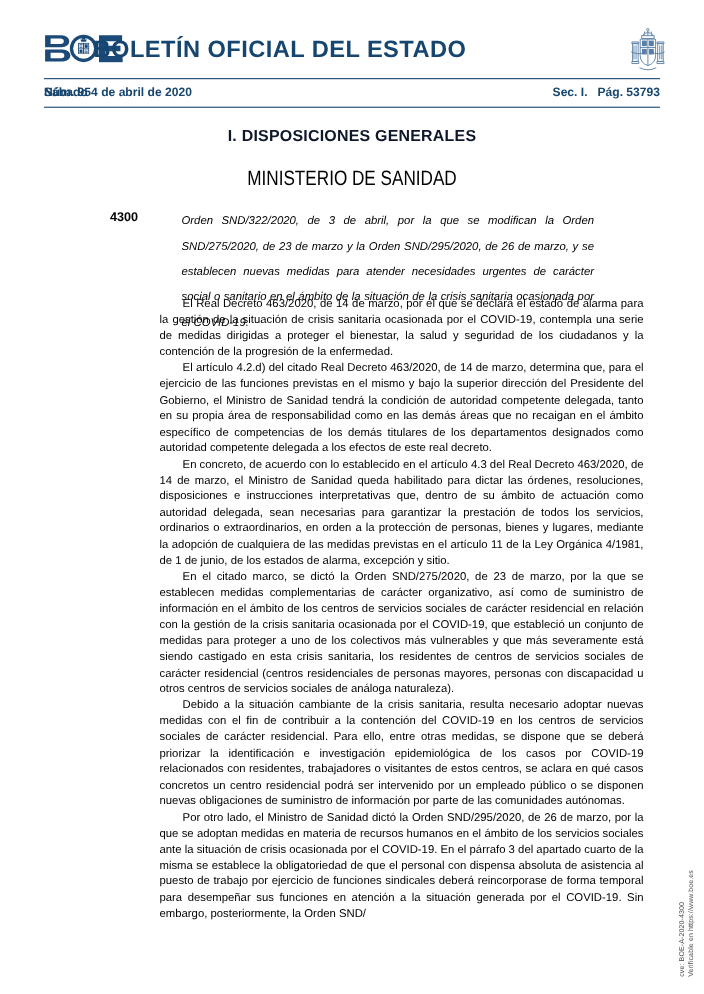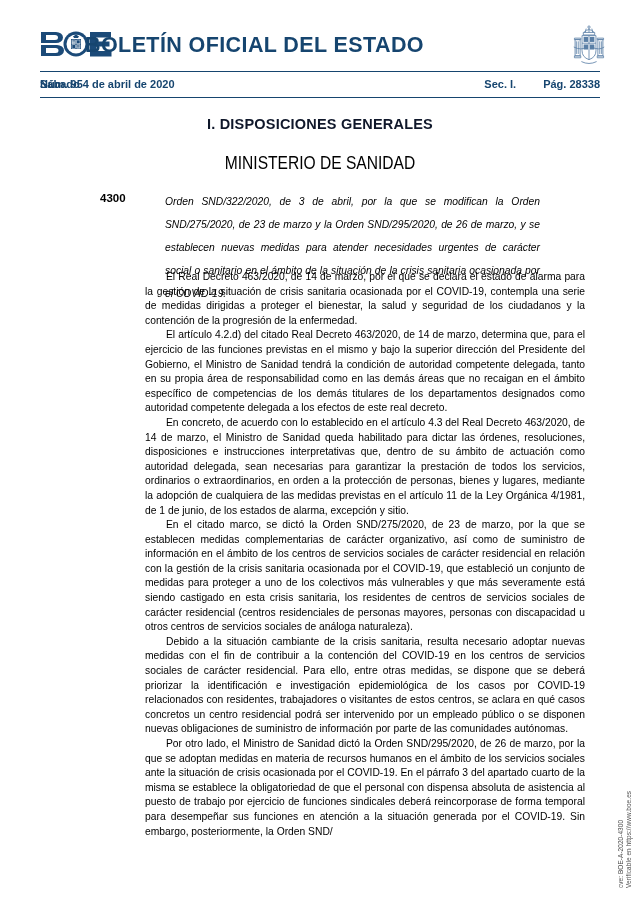--- a/index.html
+++ b/index.html
@@ -88,21 +88,21 @@
     top: 3px;
     width: 560px;
     text-align: left;
   }
   .infobar .secpag {
     position: absolute;
     right: 0;
     top: 3px;
     white-space: nowrap;
   }
-  .infobar .secpag .sec { margin-right: 27px; }
+  .infobar .secpag .sec { margin-right: 9px; }
 
   
   .section-title {
     position: absolute;
     left: 0;
     top: 116px;
     width: 640px;
     text-align: center;
     font-size: 14.5px;
     font-weight: bold;
@@ -254,21 +254,21 @@
         <rect x="31.5" y="32" width="7" height="8"></rect>
       </g>
     </svg>
   </div>
 
   <div class="rule rule-top"></div>
   <div class="infobar">
     <span class="num">Núm. 95</span>
     <span class="date">Sábado 4 de abril de 2020</span>
     <span class="secpag">
-      <span class="sec">Sec. I.</span><span class="pag">Pág. 28338</span>
+      <span class="sec">Sec. I.</span><span class="pag">Pág. 53793</span>
     </span>
   </div>
   <div class="rule rule-bottom"></div>
 
   <div class="section-title">I. DISPOSICIONES GENERALES</div>
   <div class="ministry-title">MINISTERIO DE SANIDAD</div>
 
   <div class="doc-body">
     <div class="entry">
       <div class="entry-number">4300</div>

